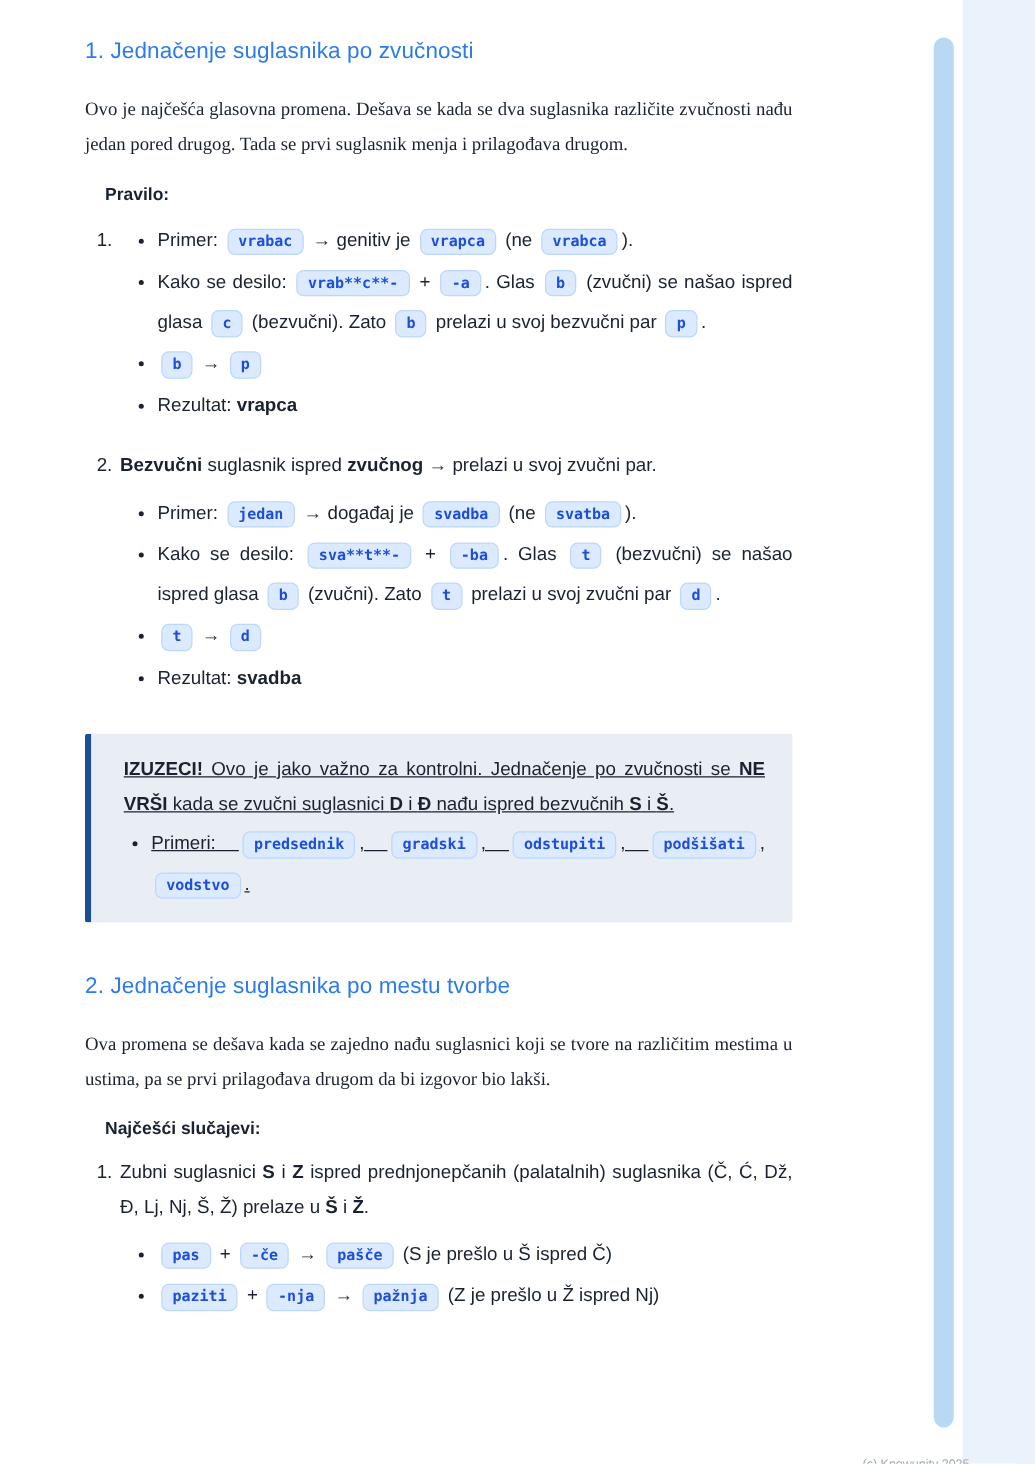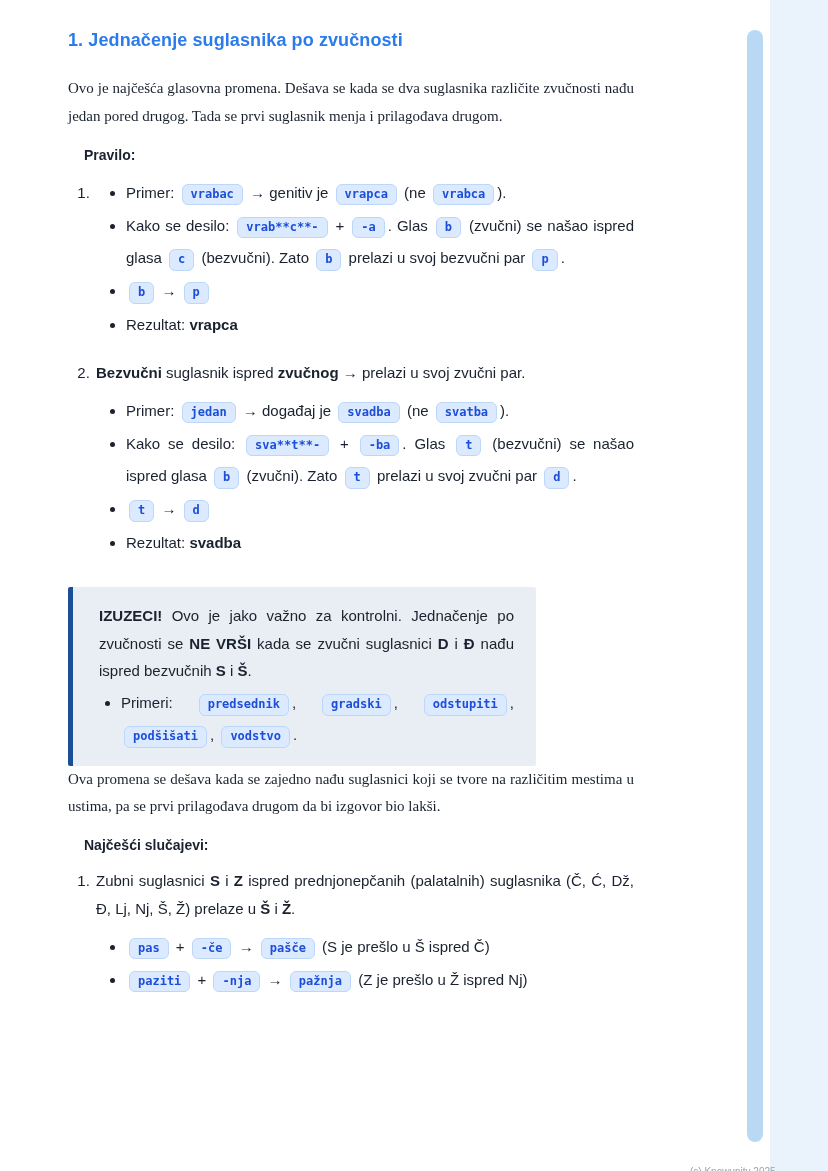--- a/index.html
+++ b/index.html
@@ -24,21 +24,21 @@
   }
   .watermark {
     position:absolute; left:690px; top:1166px;
     font-size:10px; color:#9aa3ad; z-index:3; white-space:nowrap;
   }
   .content {
     position:absolute; left:68px; top:30px; width:566px;
   }
   h2.sec {
     color:var(--heading-color,#2b7cea);
-    font-size:18px; font-weight:700;
+    font-size:18px; font-weight:400;
     margin:0 0 24px 0; letter-spacing:0.1px;
   }
   h2.sec2-space { margin-top:40px; }
   p.body {
     font-size:15px; line-height:1.85; text-align:justify;
     margin:0 0 14px 0;
     font-family:Liberation Serif, serif;
   }
   p.label {
     font-size:14px; font-weight:700; margin:16px 0 14px 16px;
@@ -69,21 +69,22 @@
     margin:0 3px;
     white-space:nowrap;
     display:inline-block; line-height:1.25; vertical-align:baseline;
   }
   .callout {
     background:var(--callout-bg,#e9eef4);
     border-left:5px solid var(--callout-border,#1a4f97);
     border-radius:2px;
     padding:15px 22px 12px 26px;
     margin:28px 0 0 0;
-    width:468px;
+    width:566px;
+    text-decoration:underline;
   }
   .callout p.callout-text {
     font-size:15px; line-height:1.85; text-align:justify; margin:0 0 2px 0;
   }
   .callout ul.subs { margin:0 0 2px 0; padding-left:22px; }
 </style>
 </head>
 <body>
 
 <div class="right-panel"></div>
@@ -118,20 +119,21 @@
     </li>
   </ol>
 
   <div class="callout">
     <p class="callout-text"><span class="seg-bold">IZUZECI!</span><span class="seg-plain"> Ovo je jako važno za kontrolni. Jednačenje po zvučnosti se </span><span class="seg-bold">NE VRŠI</span><span class="seg-plain"> kada se zvučni suglasnici </span><span class="seg-bold">D</span><span class="seg-plain"> i </span><span class="seg-bold">Đ</span><span class="seg-plain"> nađu ispred bezvučnih </span><span class="seg-bold">S</span><span class="seg-plain"> i </span><span class="seg-bold">Š</span><span class="seg-plain">.</span></p>
     <ul class="subs">
       <li><span class="seg-plain">Primeri: </span><span class="seg-code">predsednik</span><span class="seg-plain">, </span><span class="seg-code">gradski</span><span class="seg-plain">, </span><span class="seg-code">odstupiti</span><span class="seg-plain">, </span><span class="seg-code">podšišati</span><span class="seg-plain">, </span><span class="seg-code">vodstvo</span><span class="seg-plain">.</span></li>
     </ul>
   </div>
 
+  <h2 class="sec sec2-space">2. Jednačenje suglasnika po mestu tvorbe</h2>
 
   <p class="body">Ova promena se dešava kada se zajedno nađu suglasnici koji se tvore na različitim mestima u ustima, pa se prvi prilagođava drugom da bi izgovor bio lakši.</p>
 
   <p class="label">Najčešći slučajevi:</p>
 
   <ol class="rules">
     <li>
       <div class="rule-text"><span class="seg-plain">Zubni suglasnici </span><span class="seg-bold">S</span><span class="seg-plain"> i </span><span class="seg-bold">Z</span><span class="seg-plain"> ispred prednjonepčanih (palatalnih) suglasnika (Č, Ć, Dž, Đ, Lj, Nj, Š, Ž) prelaze u </span><span class="seg-bold">Š</span><span class="seg-plain"> i </span><span class="seg-bold">Ž</span><span class="seg-plain">.</span></div>
       <ul class="subs">
         <li><span class="seg-code">pas</span><span class="seg-plain"> + </span><span class="seg-code">-če</span><span class="seg-plain"> → </span><span class="seg-code">pašče</span><span class="seg-plain"> (S je prešlo u Š ispred Č)</span></li>

